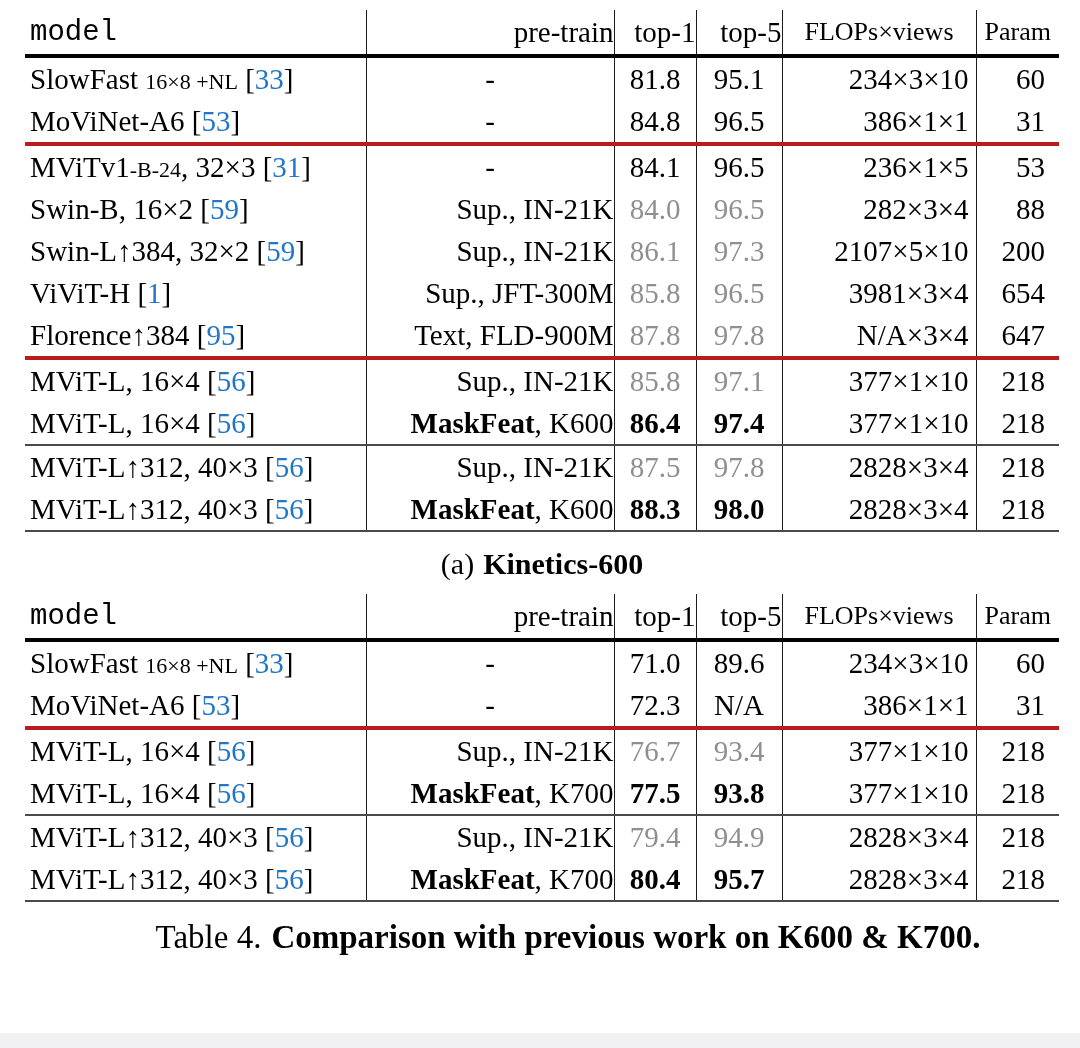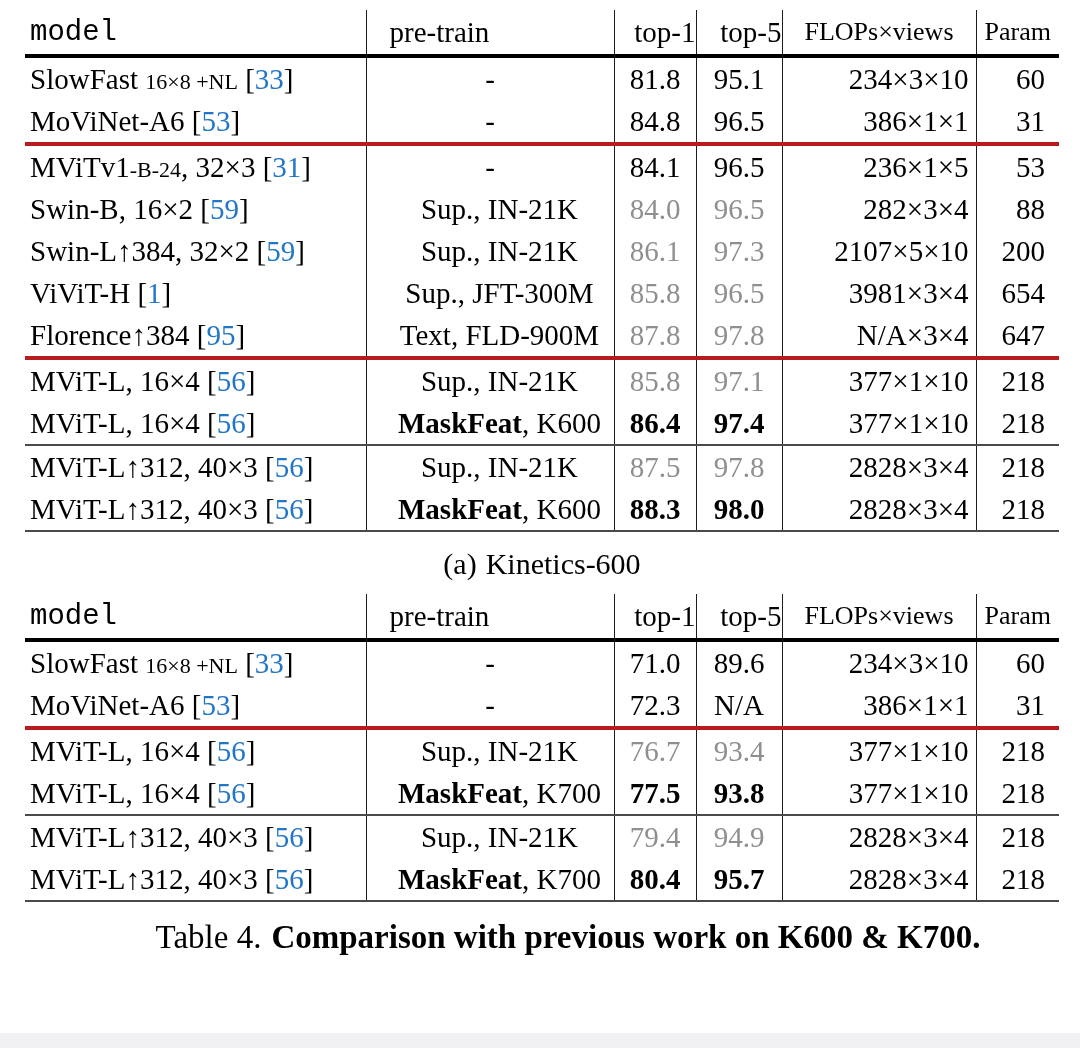--- a/index.html
+++ b/index.html
@@ -18,40 +18,40 @@
   th,td{
     padding:0;height:42px;font-size:29px;font-weight:normal;
     white-space:nowrap;vertical-align:middle;line-height:1;
   }
   th{height:44px;}
   thead tr{border-bottom:4px solid #000;}
   .vline{border-right:1.6px solid #1c1c1c;}
   tr.sep-thick{border-top:4px solid #b91c1c;}
   tr.sep-thin{border-top:2px solid #4a4a4a;}
   .c-model{text-align:left;padding-left:5px;}
-  .c-pre{text-align:center;padding-left:19px;}
+  .c-pre{text-align:right;padding-left:19px;}
   .c-pre.center{text-align:center;padding-left:0;}
   .c-t1,.c-t5{text-align:center;}
   .c-fl{text-align:right;padding-right:7px;}
   .c-pm{text-align:right;padding-right:14px;}
   .th-model{text-align:left;padding-left:5px;font-family:Liberation Mono, monospace;}
-  .th-pre{text-align:left;padding-left:23px;margin-top:36px;}
+  .th-pre{text-align:right;padding-left:23px;margin-top:36px;}
   .th-t1,.th-t5{text-align:right;}
   .th-fl{text-align:center;font-size:26px;}
   .th-pm{text-align:center;font-size:26px;}
   .seg-small{font-size:22px;}
   .seg-cite{color:#2176c7;}
   .seg-bold{font-weight:bold;}
   .val-gray{color:#8f8f8f;}
   .val-bold{font-weight:bold;}
   .subcaption{
     width:1034px;margin-left:25px;text-align:center;
     font-size:30px;margin-top:15px;margin-bottom:13px;line-height:34px;
   }
-  .subcaption .bold{font-weight:normal;margin-left:9px;}
+  .subcaption .bold{font-weight:bold;margin-left:9px;}
   .fig-caption{
     width:1080px;text-align:center;font-size:33px;margin-top:16px;line-height:38px;margin-left:28px;
   }
   .fig-caption .bold{font-weight:bold;margin-left:10px;}
   .bottom-strip{
     position:absolute;left:0;bottom:0;width:1080px;height:15px;background:#f1f1f3;
   }
 </style>
 </head>
 <body>

